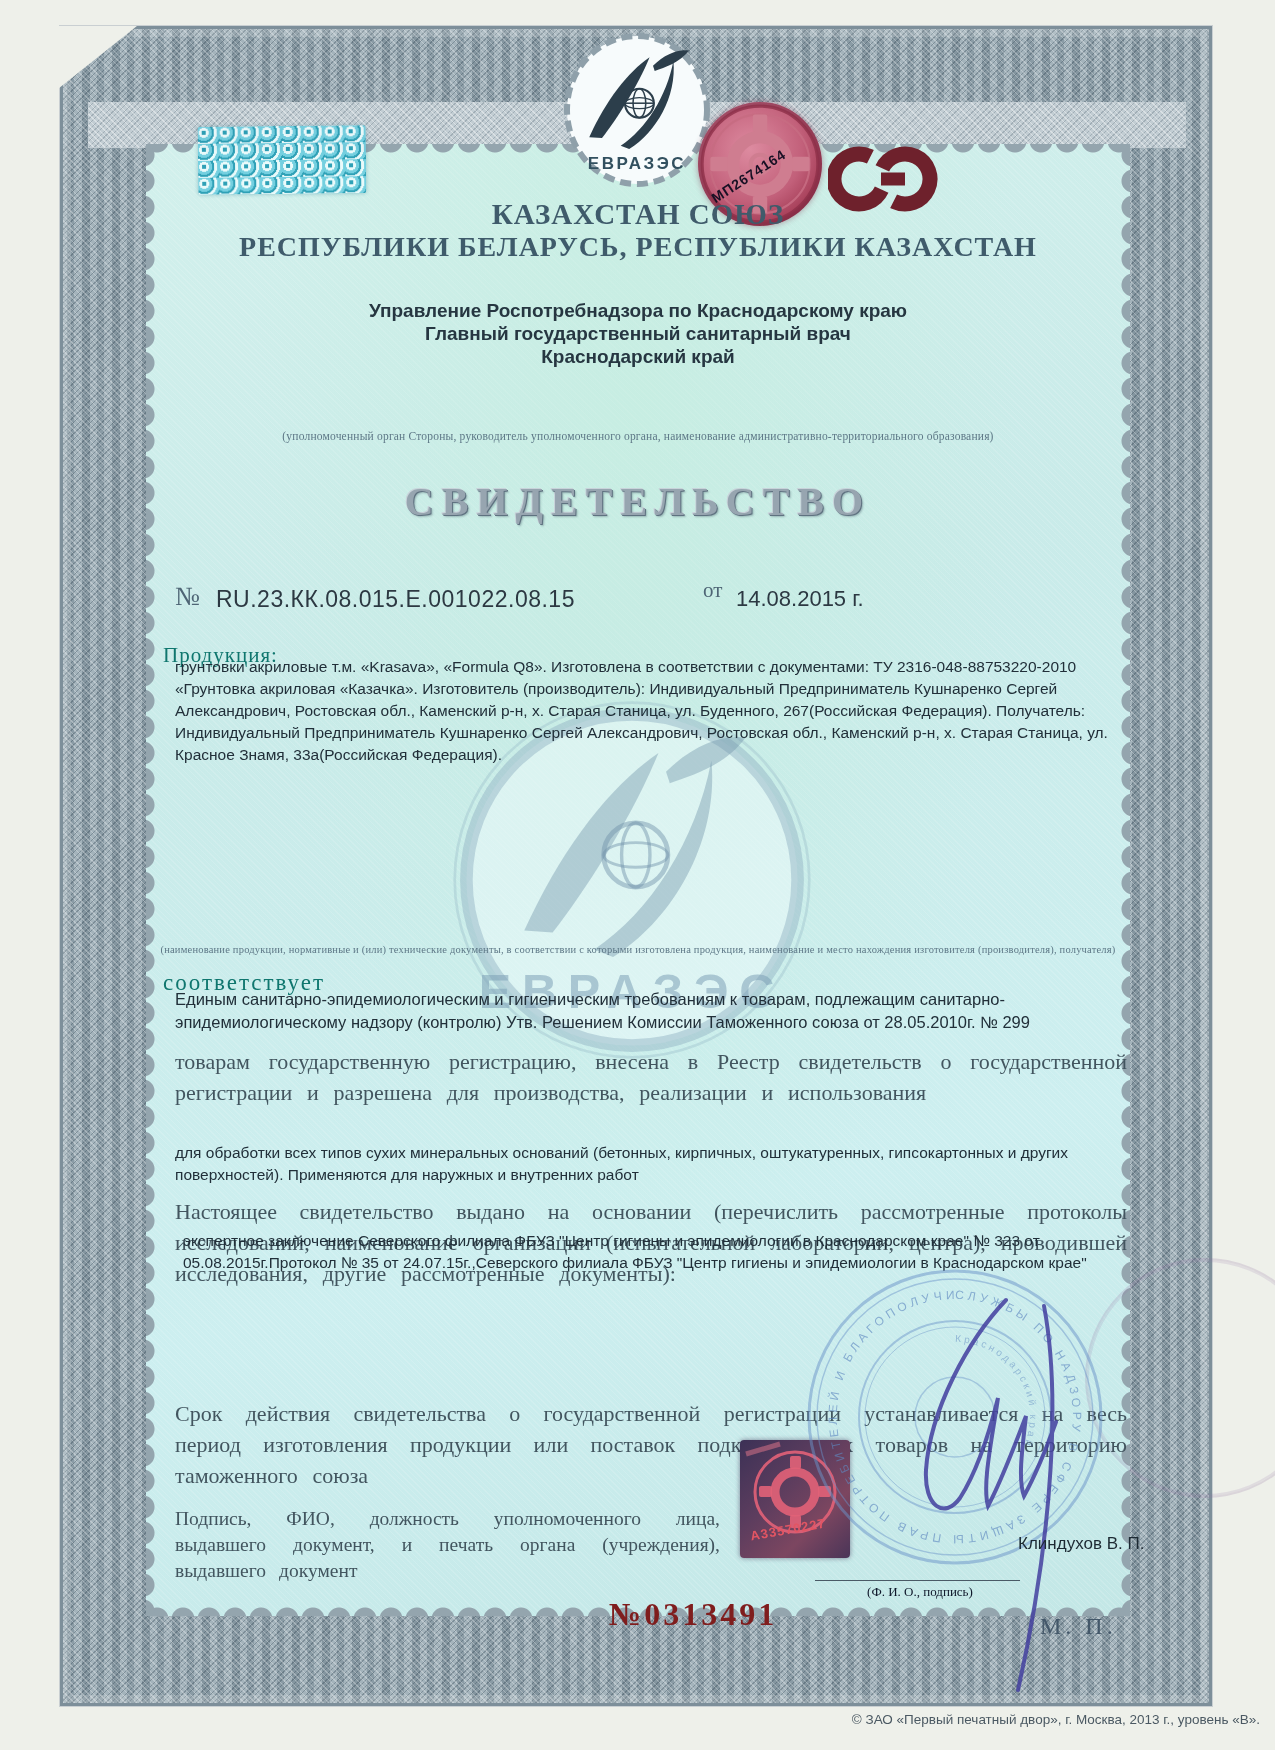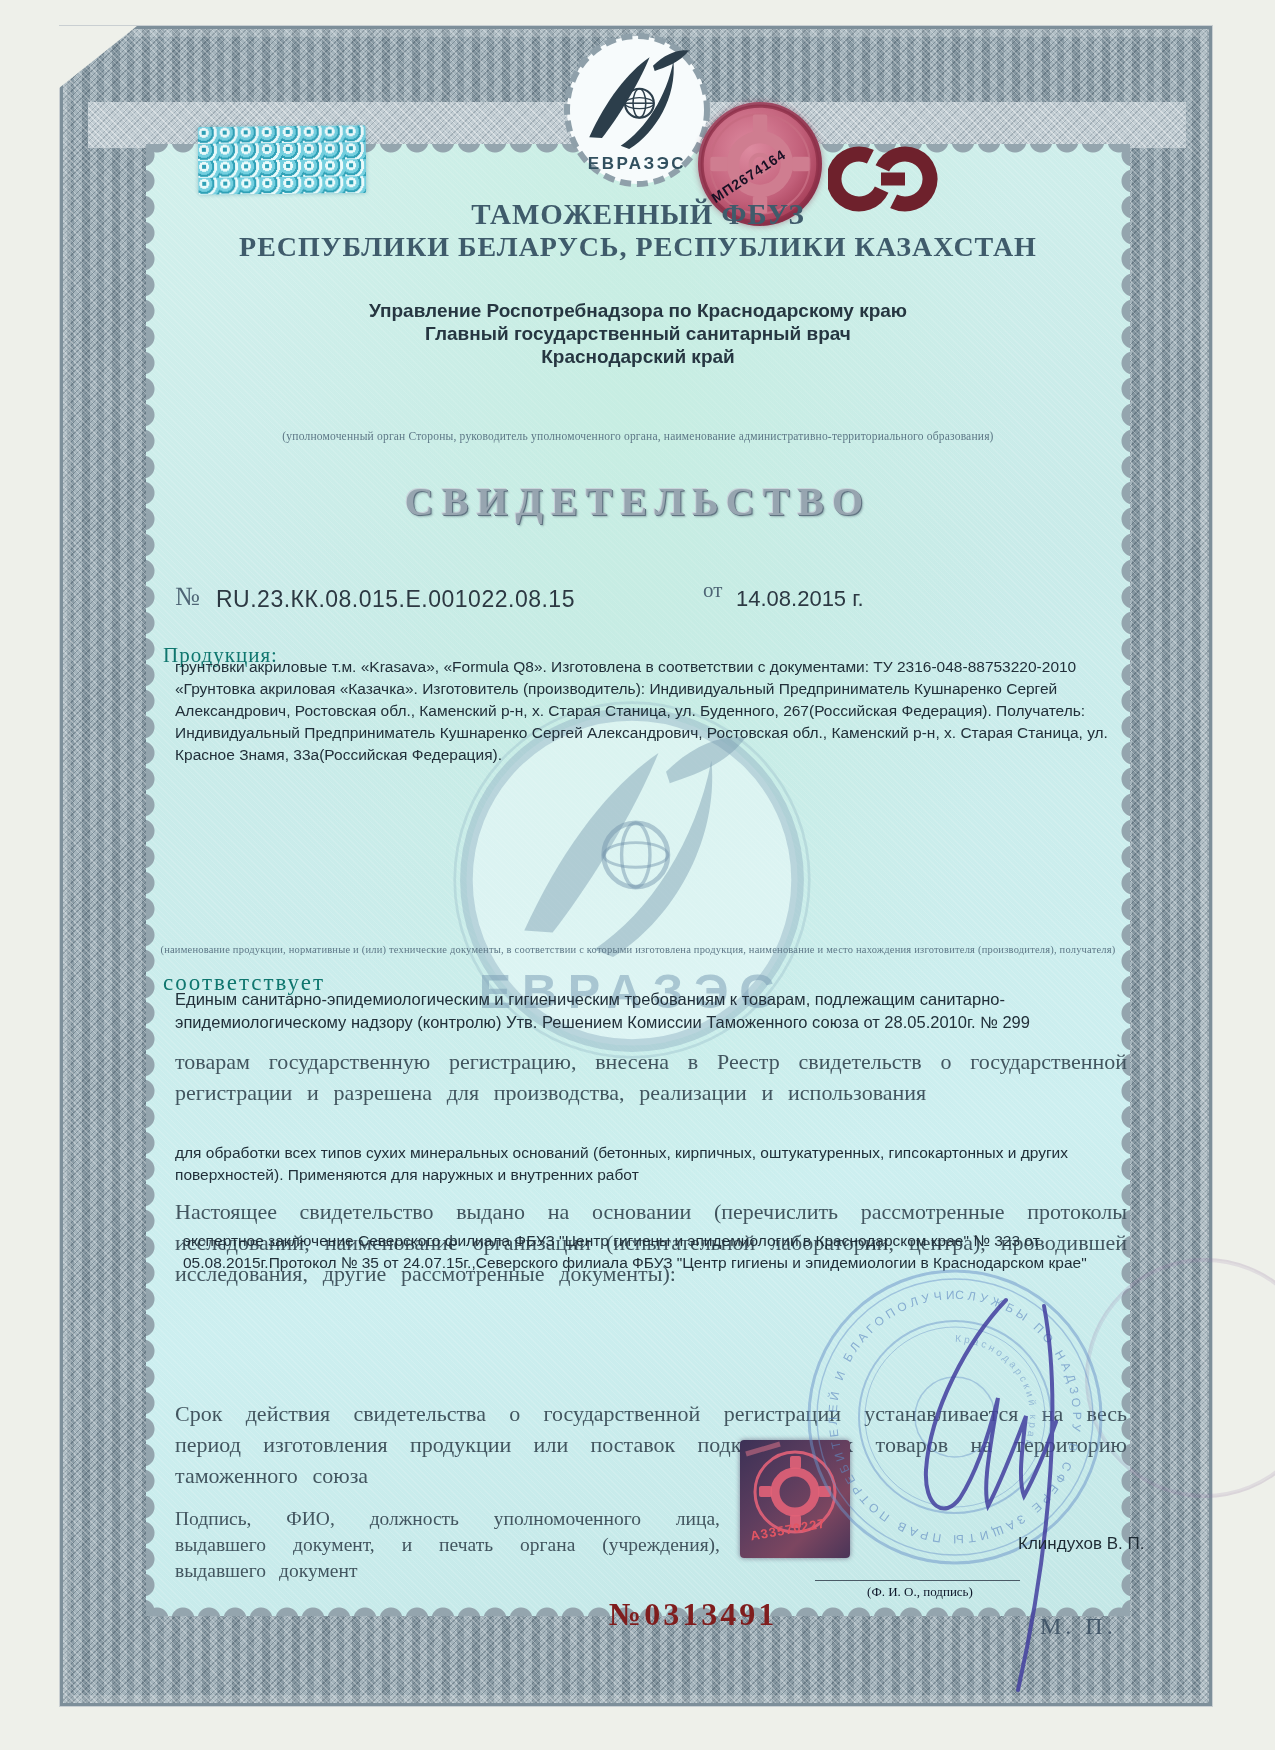--- a/index.html
+++ b/index.html
@@ -164,21 +164,21 @@
     </svg>
     <div class="holo-code">МП2674164</div>
   </div>
 
   <svg class="se-mark" viewBox="0 0 110 78" aria-label="СЭ">
     <circle cx="30" cy="39" r="25" fill="none" stroke="#6e212c" stroke-width="15" stroke-dasharray="118 39" transform="rotate(25 30 39)"></circle>
     <circle cx="76" cy="39" r="25" fill="none" stroke="#6e212c" stroke-width="15" stroke-dasharray="118 39" transform="rotate(205 76 39)"></circle>
     <rect x="52" y="32.5" width="24" height="13" fill="#6e212c"></rect>
   </svg>
 
-  <div class="ctext h-serif h1">ТАМОЖЕННЫЙ ФБУЗ</div>
+  <div class="ctext h-serif h1">КАЗАХСТАН СОЮЗ</div>
   <div class="ctext h-serif h2">РЕСПУБЛИКИ БЕЛАРУСЬ, РЕСПУБЛИКИ КАЗАХСТАН</div>
   <div class="ctext auth a1">Управление Роспотребнадзора по Краснодарскому краю</div>
   <div class="ctext auth a2">Главный государственный санитарный врач</div>
   <div class="ctext auth a3">Краснодарский край</div>
   <div class="ctext caption cap1">(уполномоченный орган Стороны, руководитель уполномоченного органа, наименование административно-территориального образования)</div>
 
   <div class="ctext title">СВИДЕТЕЛЬСТВО</div>
 
   <div class="no-sign">№</div>
   <div class="no-value">RU.23.КК.08.015.Е.001022.08.15</div>
@@ -253,14 +253,15 @@
       <path d="M196,36 C212,120 206,260 170,420"></path>
     </g>
   </svg>
 
   <div class="sig-name">Клиндухов В. П.</div>
   <div class="fio-line"></div>
   <div class="fio-cap">(Ф. И. О., подпись)</div>
   <div class="serial">№0313491</div>
   <div class="mp">М. П.</div>
 
+  <div class="footer">© ЗАО «Первый печатный двор»,  г. Москва,  2013 г., уровень «В».</div>
 
 </div>
 
 </body></html>

